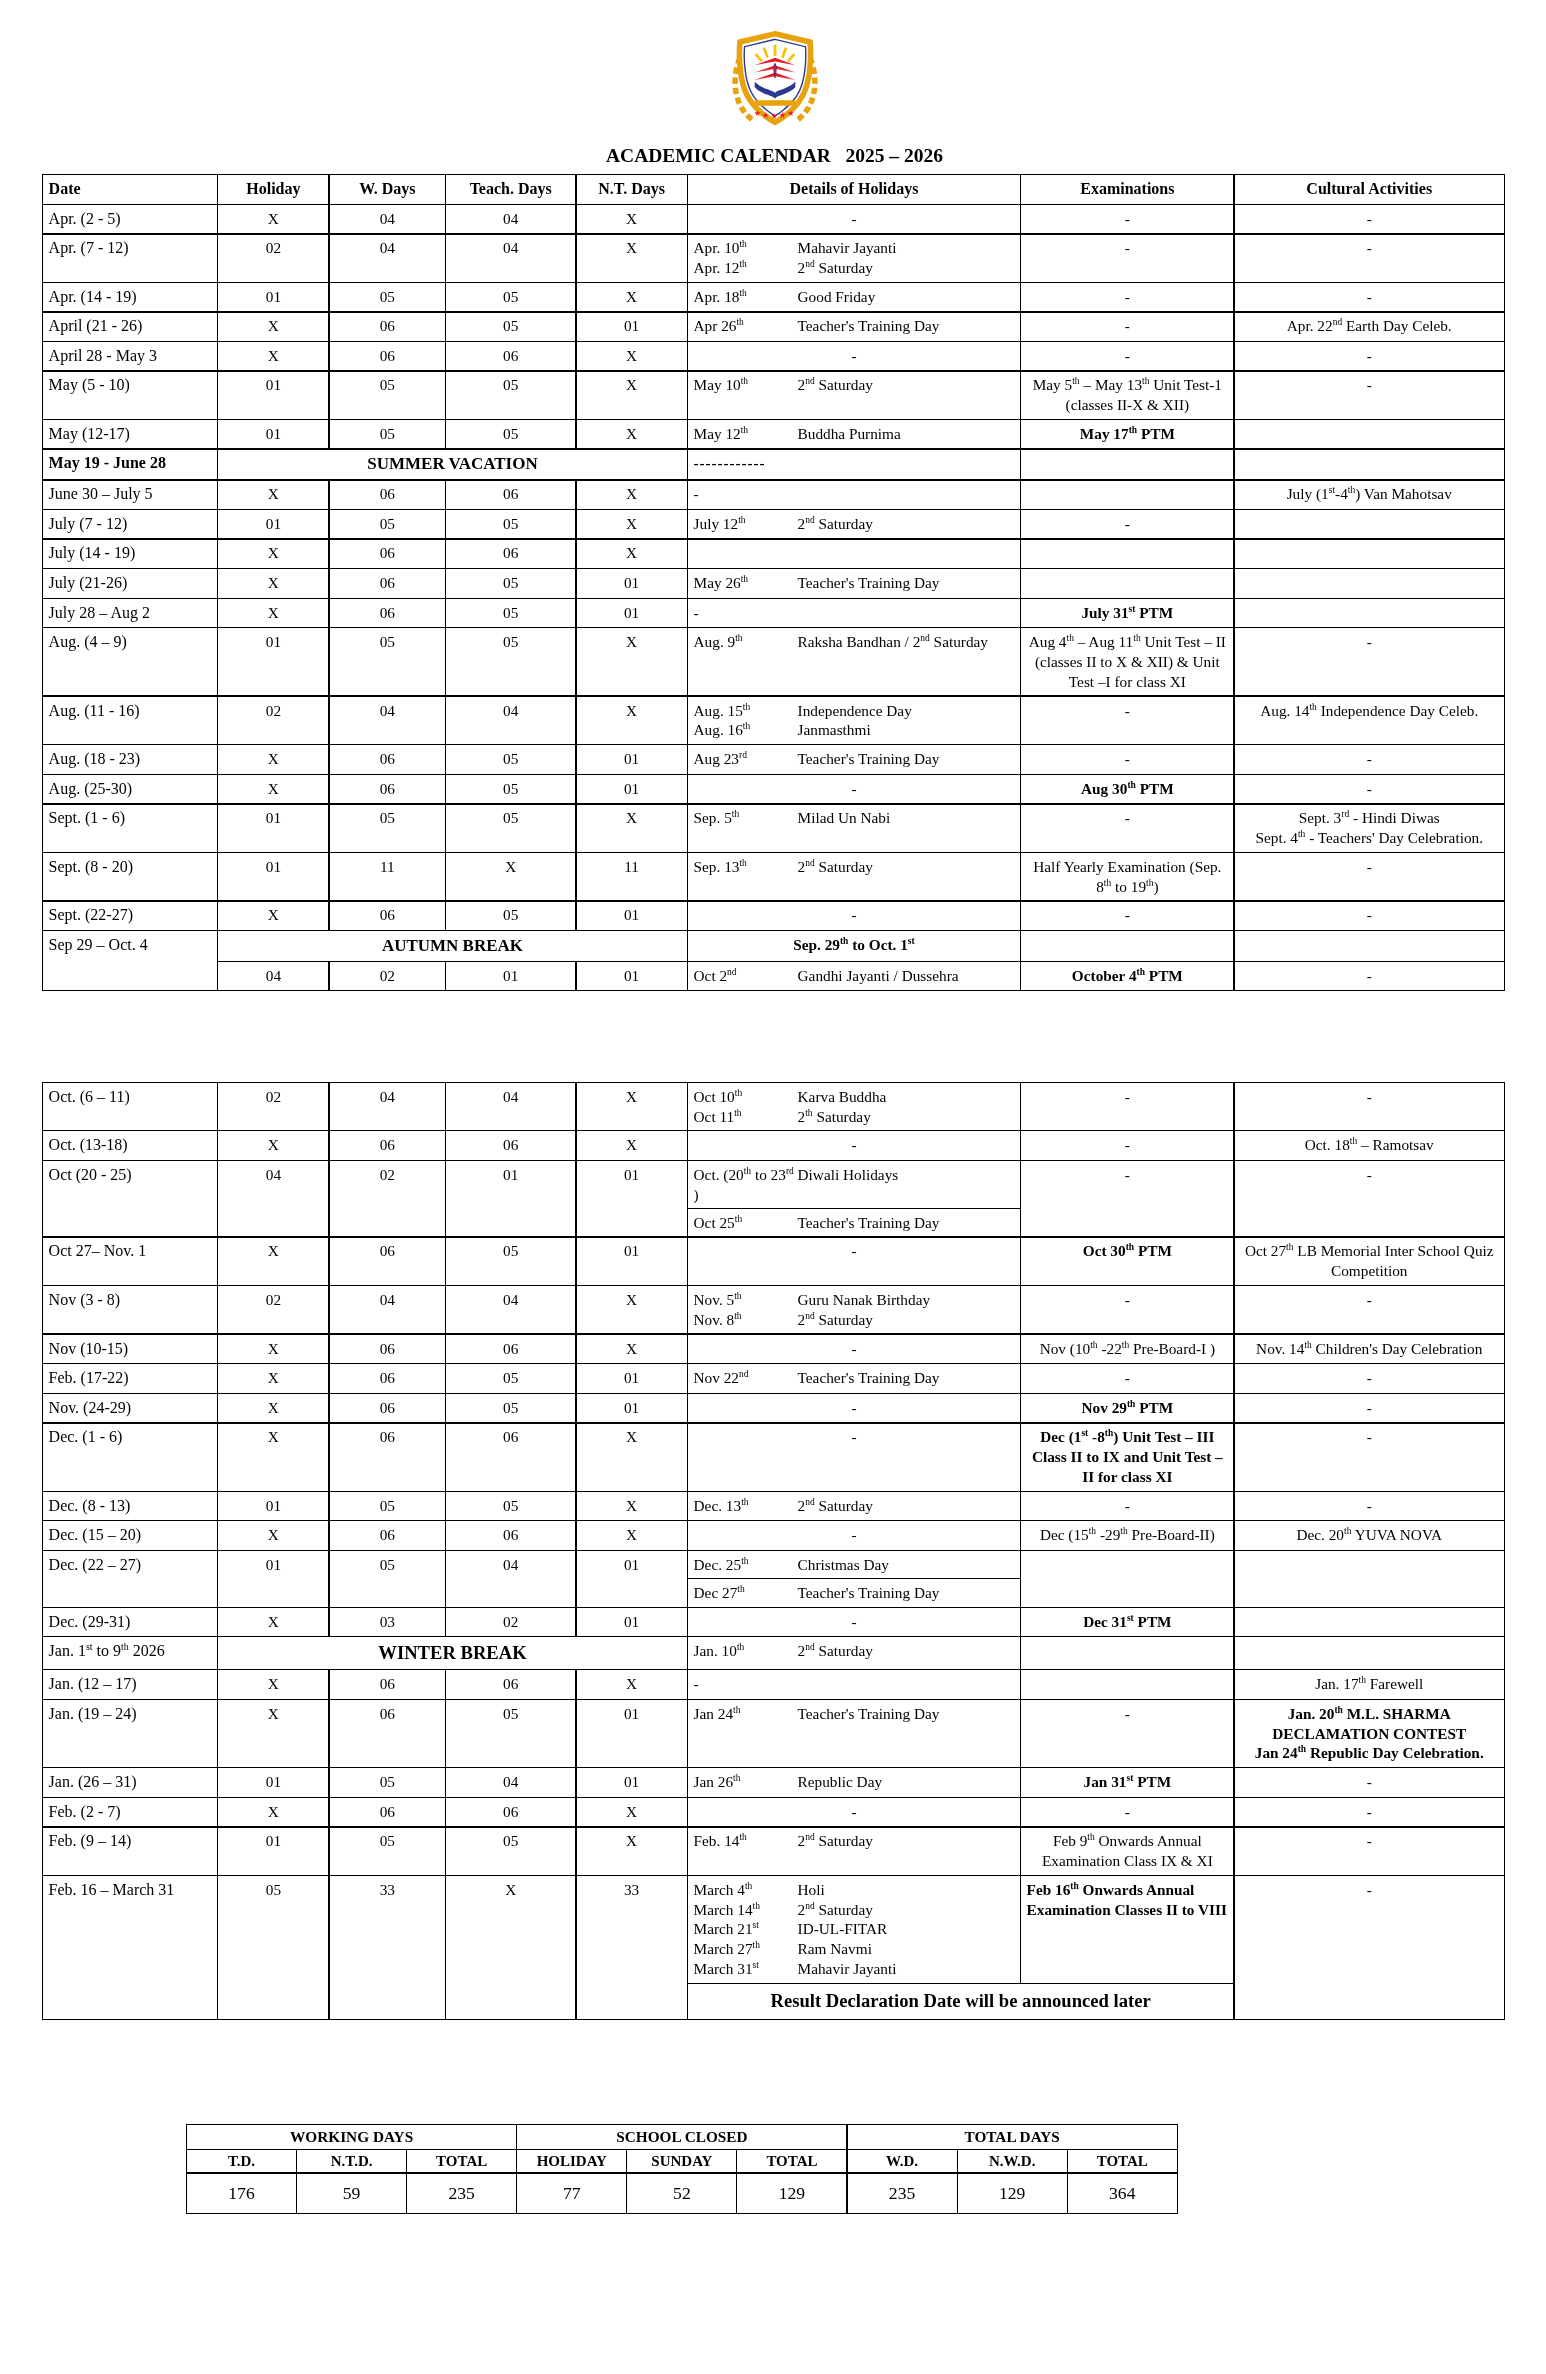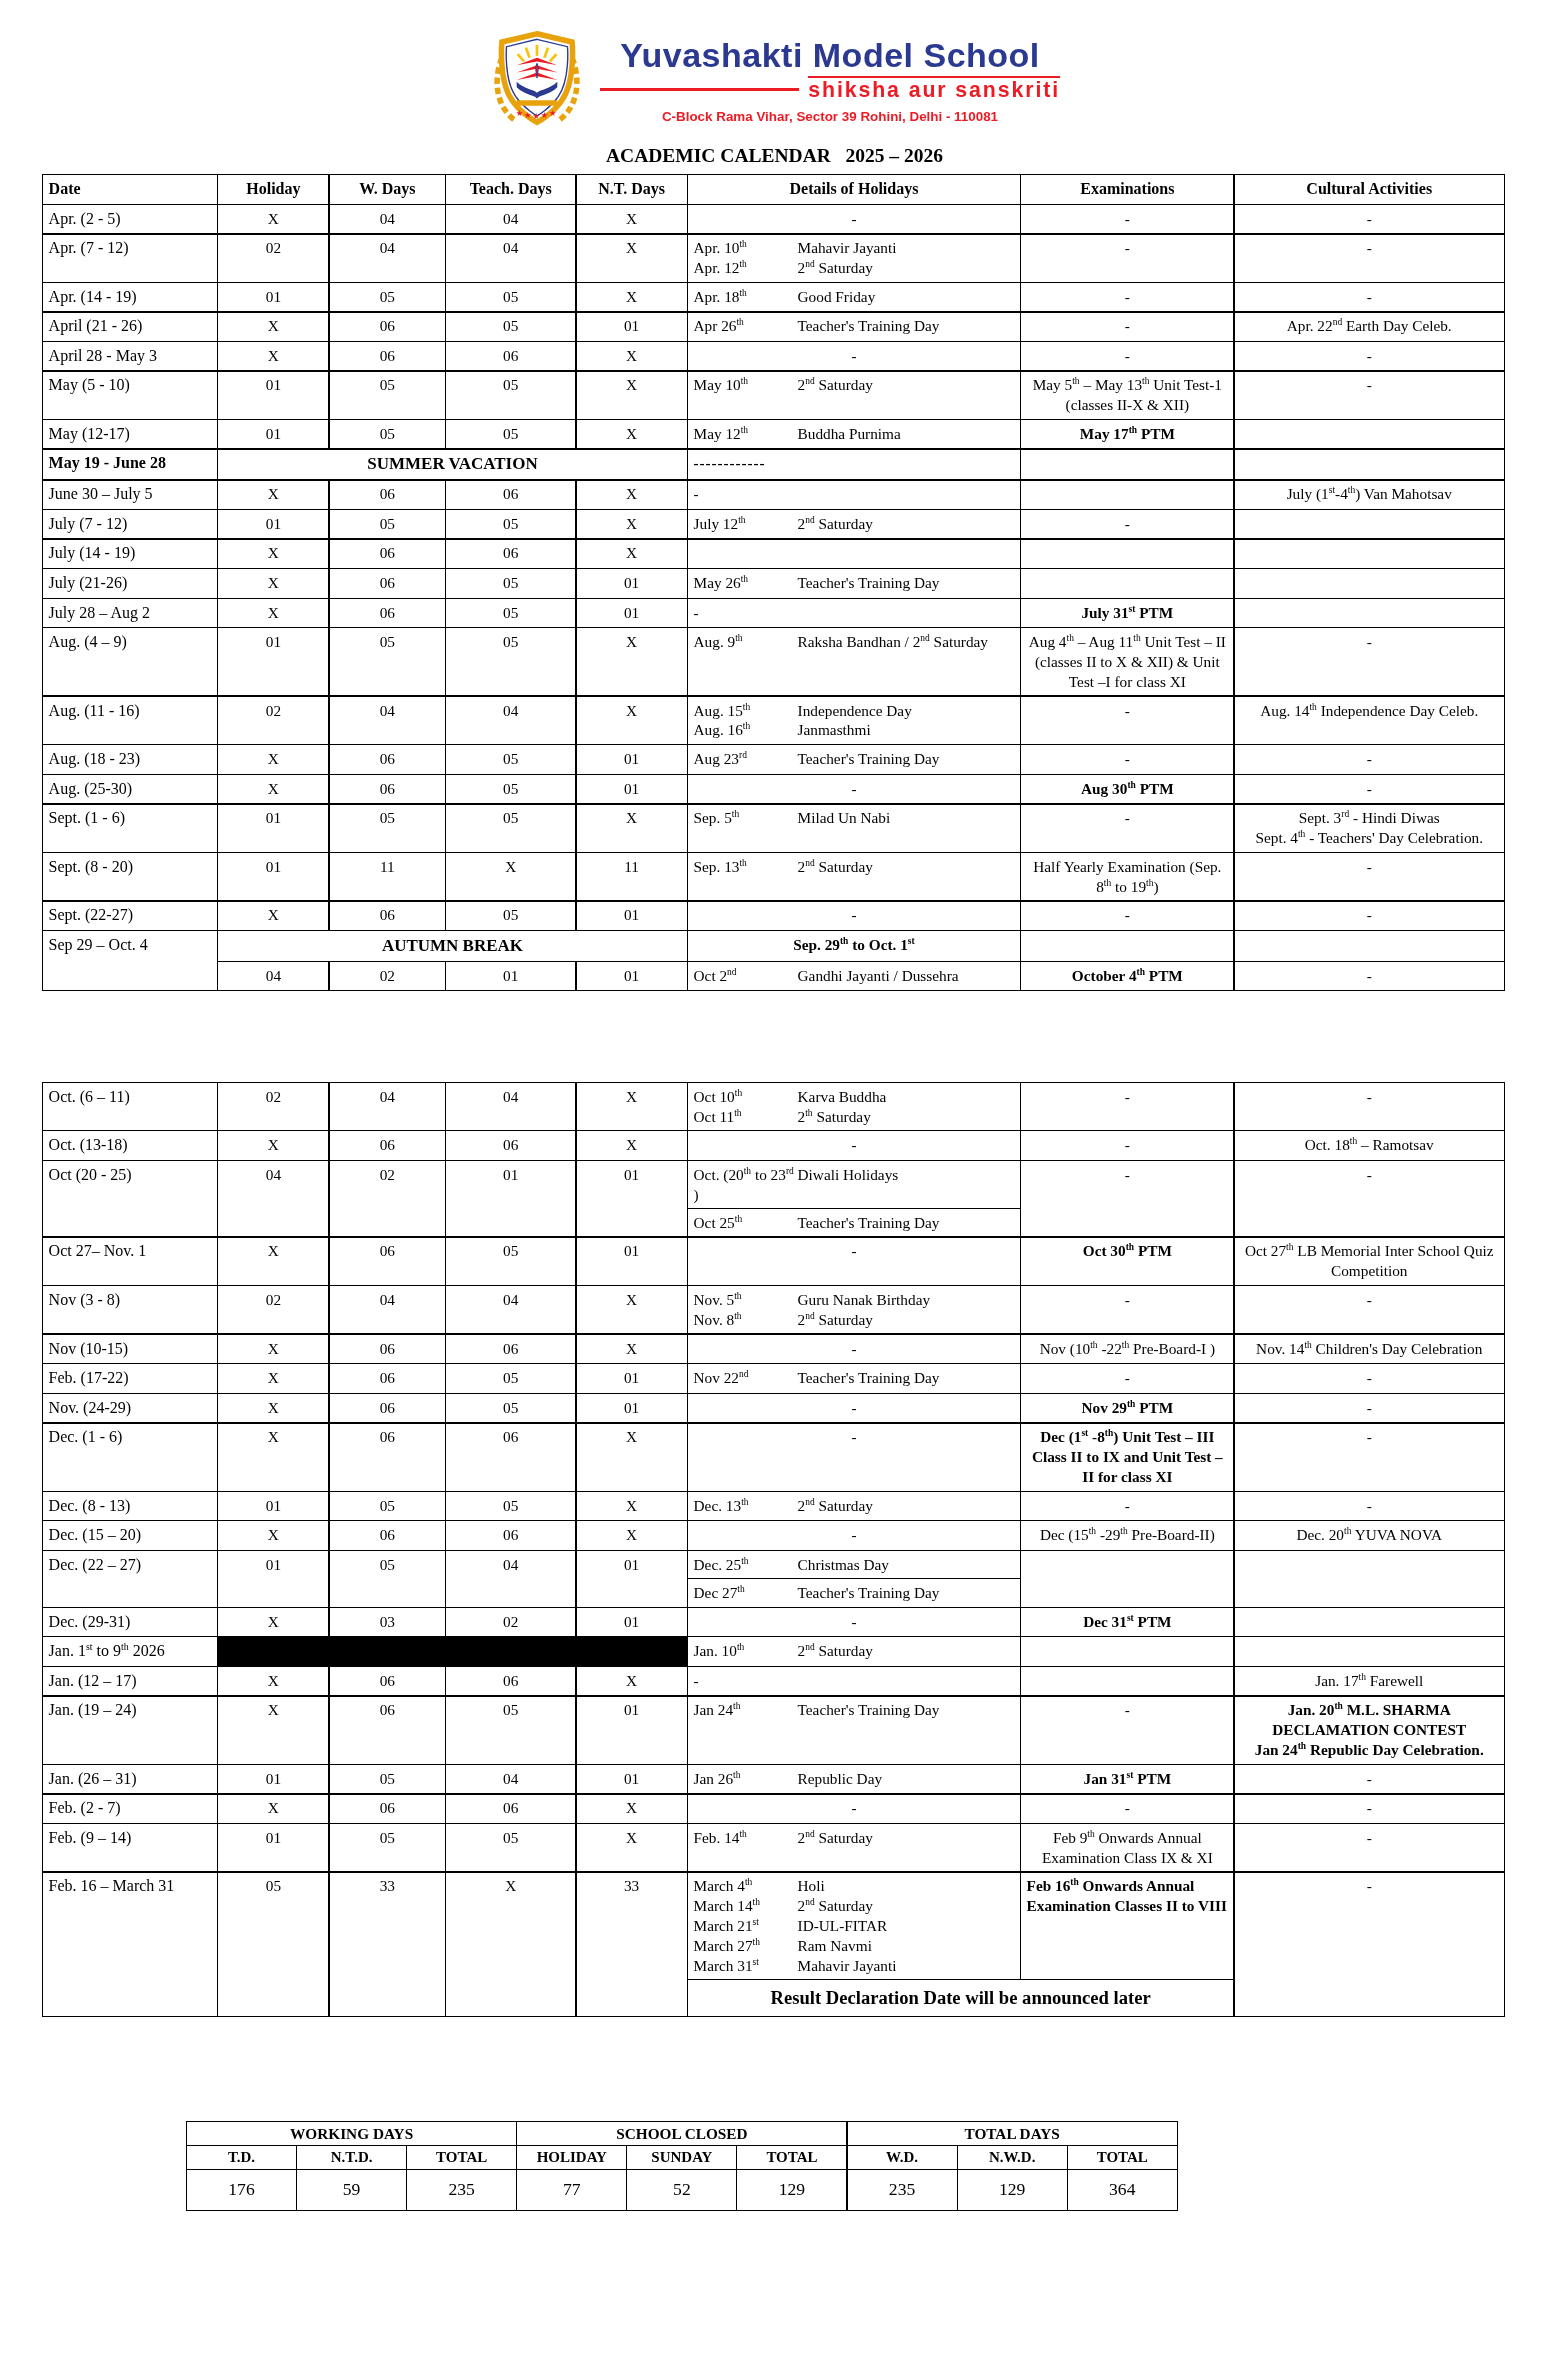--- a/index.html
+++ b/index.html
@@ -74,28 +74,20 @@
         <rect x="30" y="76" width="44" height="6" fill="#e8a20c"></rect>
         <g fill="#ed1c24" font-size="9" font-family="'DejaVu Sans',sans-serif">
           <text x="29" y="93">★</text>
             <text x="38" y="95">★</text>
             <text x="47" y="96">★</text>
             <text x="56" y="95">★</text>
             <text x="65" y="93">★</text>
         </g>
       </svg>
     </span>
-    <div class="hdr-text">
-      <div class="school-name">Yuvashakti Model School</div>
-      <div class="tag-row">
-        <div class="tag-line"></div>
-        <div class="tagline">shiksha aur sanskriti</div>
-      </div>
-      <div class="address">C-Block Rama Vihar, Sector 39 Rohini, Delhi - 110081</div>
-    </div>
   </div>
 
   <div class="doc-title">ACADEMIC CALENDAR   2025 – 2026</div>
 
   <div id="cal-sections">
       <div class="cal-table">
         <div class="c hd l" style="grid-area: 1 / 1;">Date</div>
         <div class="c hd ctr" style="grid-area: 1 / 2;">Holiday</div>
         <div class="c hd ctr" style="grid-area: 1 / 3;">W. Days</div>
         <div class="c hd ctr" style="grid-area: 1 / 4;">Teach. Days</div>
@@ -526,20 +518,21 @@
         <div class="c num" style="grid-area: 13 / 2;">X</div>
         <div class="c num" style="grid-area: 13 / 3;">03</div>
         <div class="c num" style="grid-area: 13 / 4;">02</div>
         <div class="c num" style="grid-area: 13 / 5;">01</div>
         <div class="c l" style="grid-area: 13 / 6;">
           <div class="ctr">-</div>
         </div>
         <div class="c ctr bold" style="grid-area: 13 / 7;">Dec 31<sup>st</sup> PTM</div>
         <div class="c ctr pre" style="grid-area: 13 / 8;"></div>
         <div class="c datec l" style="grid-area: 14 / 1;">Jan. 1<sup>st</sup> to 9<sup>th</sup> 2026</div>
+        <div class="c vac-label big" style="grid-area: 14 / 2 / auto / span 4;">WINTER BREAK</div>
         <div class="c l" style="grid-area: 14 / 6;">
           <div class="dl">
             <span class="dd">Jan. 10<sup>th</sup></span>
             <span class="dn">2<sup>nd</sup> Saturday</span>
           </div>
         </div>
         <div class="c " style="grid-area: 14 / 7;"></div>
         <div class="c " style="grid-area: 14 / 8;"></div>
         <div class="c datec l" style="grid-area: 15 / 1;">Jan. (12 – 17)</div>
         <div class="c num" style="grid-area: 15 / 2;">X</div>

